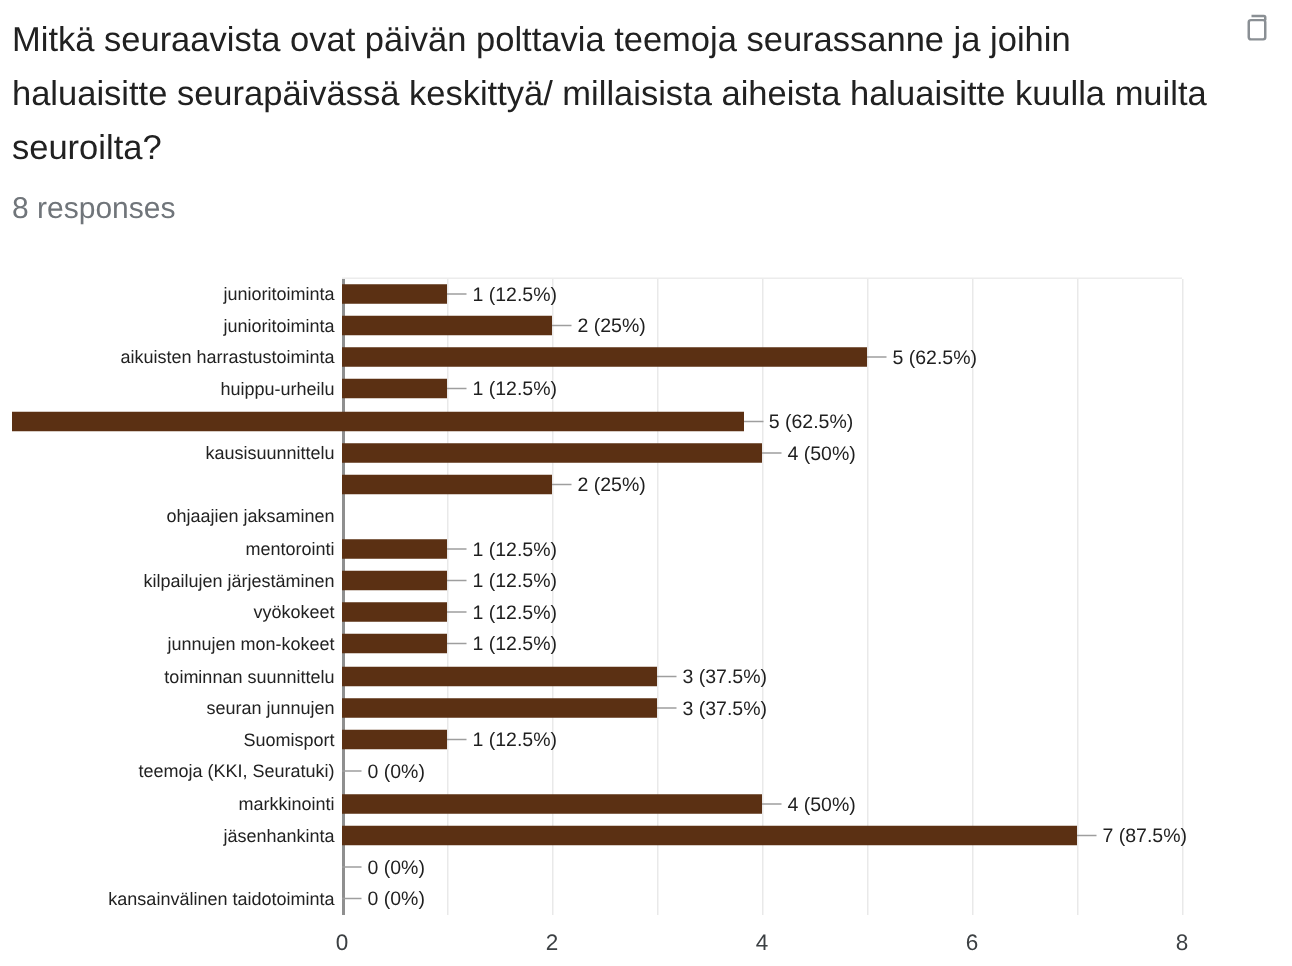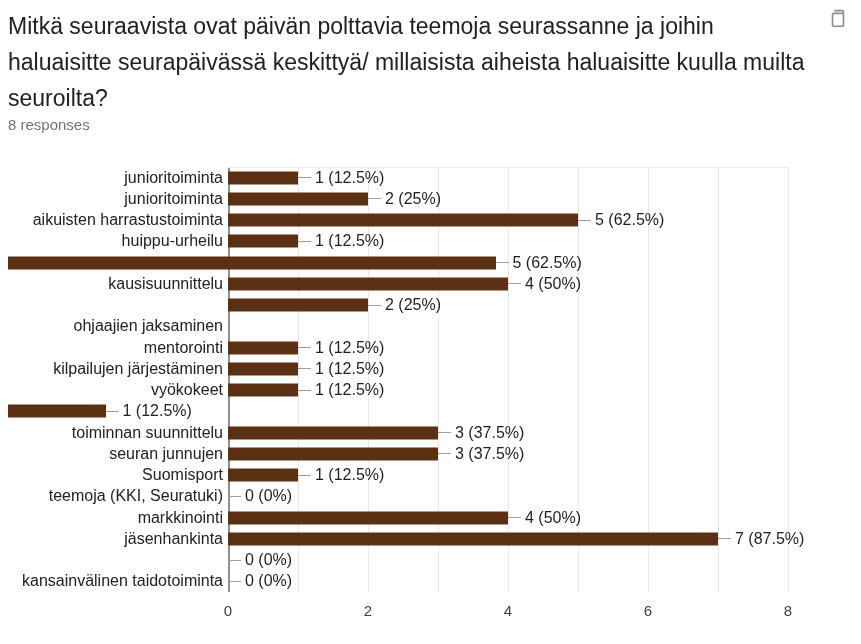--- a/index.html
+++ b/index.html
@@ -22,21 +22,22 @@
 
   .title {
     font-size: 23px;
     font-weight: 400;
     line-height: 36px;
     color: #212121;
     max-width: 800px;
     letter-spacing: 0;
   }
   .responses {
-    font-size: 15px;
+    margin-top: 12px;
+    font-size: 20px;
     color: #70757a;
   }
 
   .chart { margin-top: 34px; width: 780px; }
   .chart-body { position: relative; }
 
   .grid {
     position: absolute;
     left: 220px; right: 0; top: 0; bottom: 0;
     border-top: 1px solid #ececec;
@@ -49,37 +50,37 @@
     position: absolute; top: 0; bottom: 0; left: 0;
     width: 2px; background: #8f8f8f;
   }
 
   .rows { position: relative; }
   .row { display: flex; align-items: center; height: 21.25px; }
   .row-label {
     width: 220px;
     padding-right: 5px;
     text-align: right;
-    font-size: 16px;
+    font-size: 12px;
     color: #222222;
     white-space: nowrap;
     overflow: hidden;
   }
   .row-track { position: relative; flex: 1; height: 100%; }
   .bar {
     position: absolute; left: 0; top: 50%;
     transform: translateY(-50%);
     height: 13px;
   }
   .annot {
     position: absolute; top: 50%;
     transform: translateY(-50%);
     display: flex; align-items: center;
     white-space: nowrap;
-    font-size: 16px;
+    font-size: 13px;
     color: #1f1f1f;
   }
   .annot-stem {
     width: 13px; height: 1px;
     background: #9e9e9e;
     margin-right: 4px;
   }
 
   .x-axis {
     position: relative;
@@ -219,20 +220,21 @@
             <div class="row-label">vyökokeet</div>
             <div class="row-track">
               <div class="bar" style="width: 12.5%; background: rgb(91, 48, 19);"></div>
               <div class="annot" style="left: 12.5%;">
                 <span class="annot-stem"></span>
                 <span>1 (12.5%)</span>
               </div>
             </div>
           </div>
           <div class="row">
+            <div class="row-label">junnujen mon-kokeet</div>
             <div class="row-track">
               <div class="bar" style="width: 12.5%; background: rgb(91, 48, 19);"></div>
               <div class="annot" style="left: 12.5%;">
                 <span class="annot-stem"></span>
                 <span>1 (12.5%)</span>
               </div>
             </div>
           </div>
           <div class="row">
             <div class="row-label">toiminnan suunnittelu</div>

